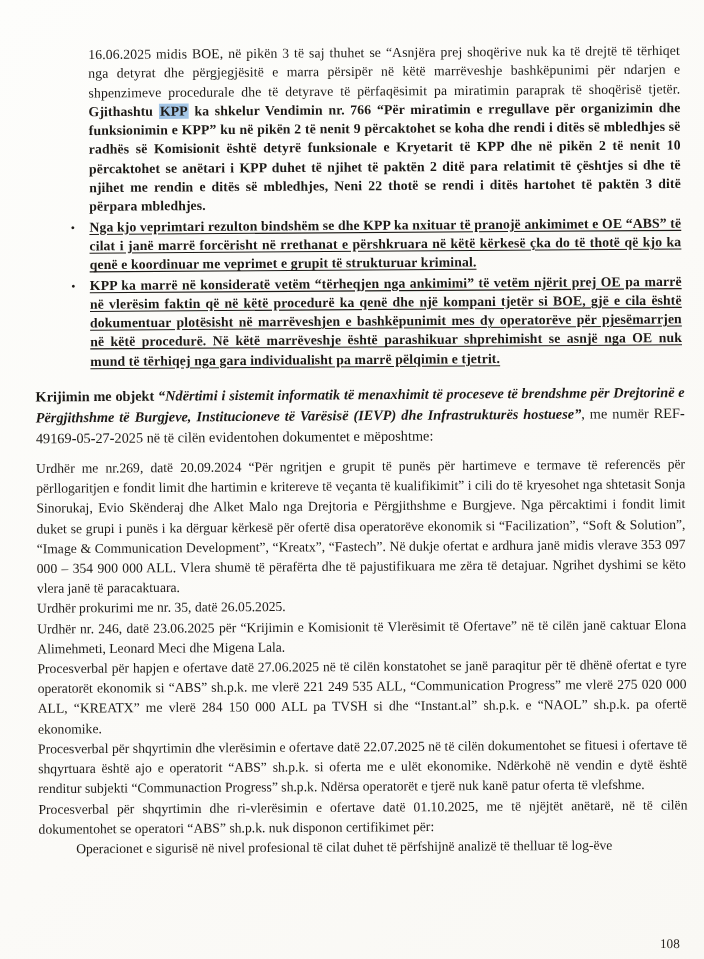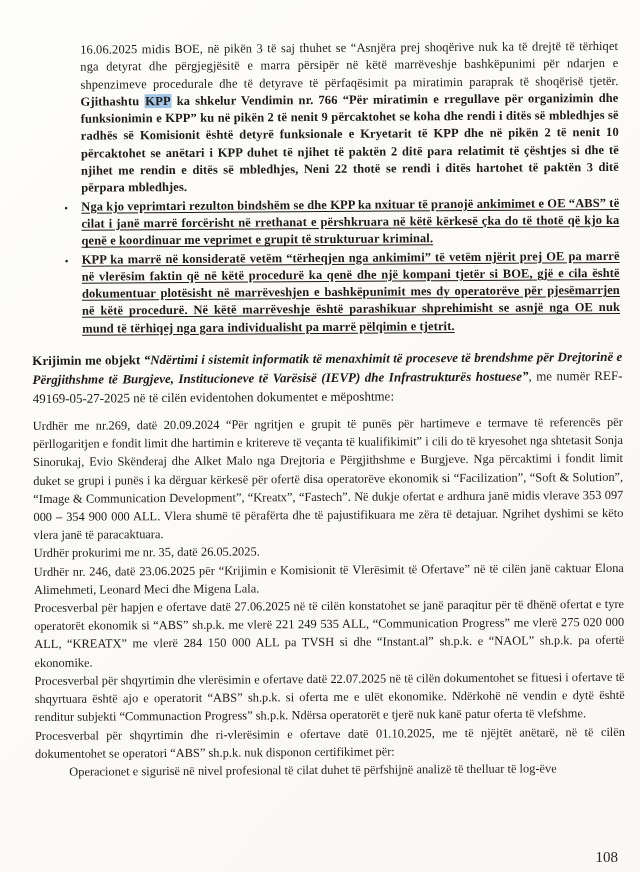--- a/index.html
+++ b/index.html
@@ -65,21 +65,21 @@
 
   .kpp-highlight {
     background: #a4c6e6;
     padding: 0 1px;
   }
 
   .page-number {
     position: absolute;
     right: 22px;
     bottom: 6px;
-    font-size: 15px;
+    font-size: 12px;
     color: #2a2622;
   }
 </style>
 </head>
 <body>
 
 <div class="page">
   <div class="content">
 
     <section class="top-block">

